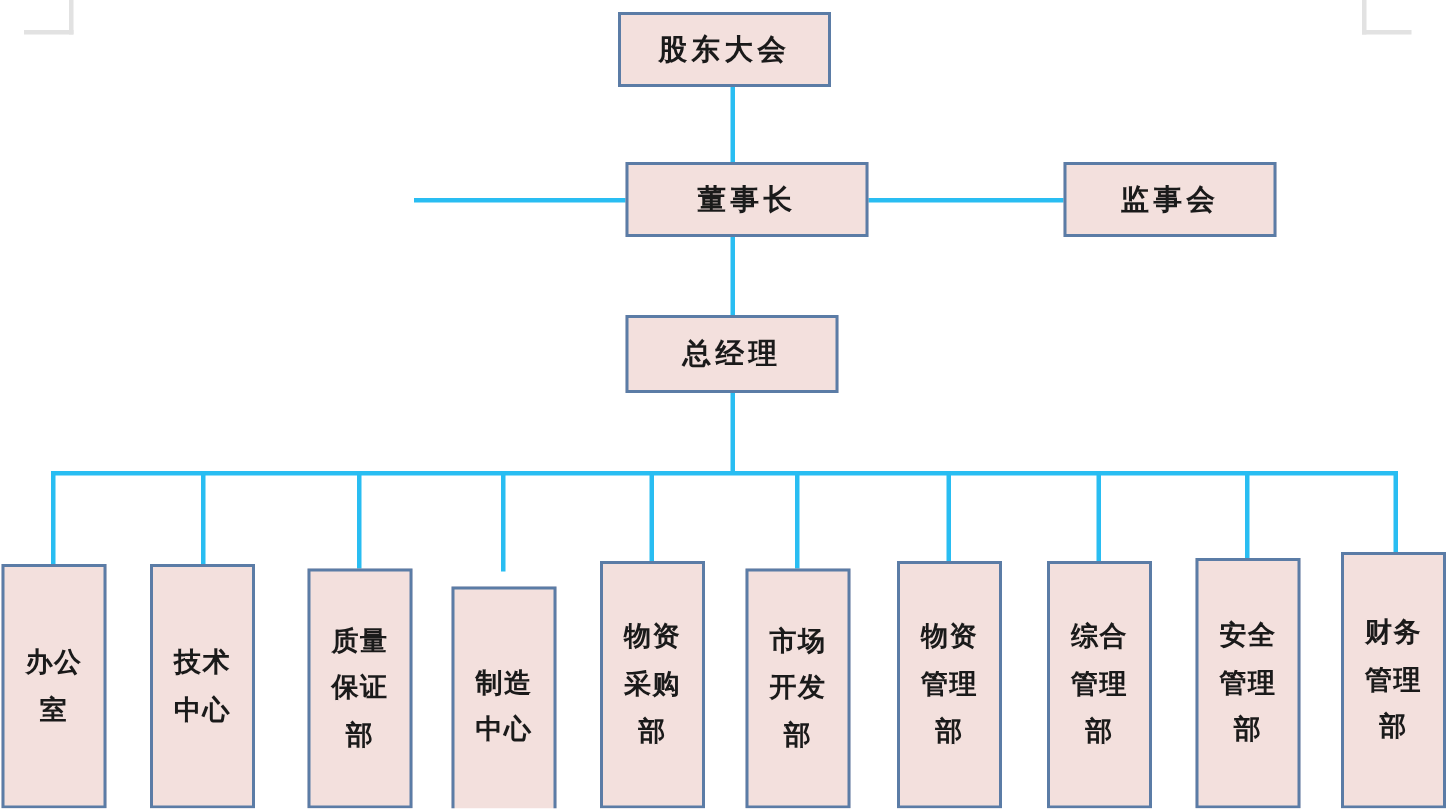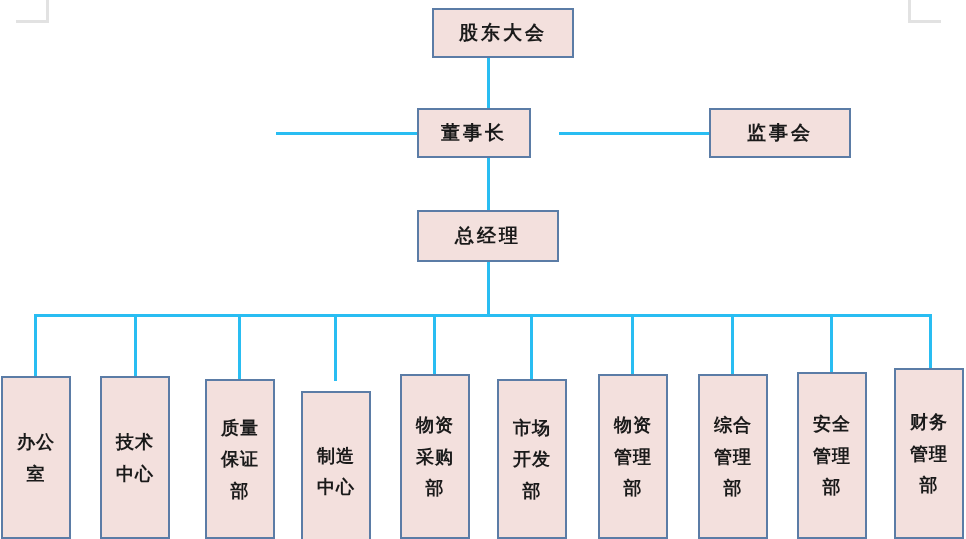--- a/index.html
+++ b/index.html
@@ -103,26 +103,26 @@
   <div class="conn conn-v" style="left:134px; top:314px; height:64px;"></div>
   <div class="conn conn-v" style="left:238px; top:314px; height:67px;"></div>
   <div class="conn conn-v" style="left:334px; top:314px; height:67px;"></div>
   <div class="conn conn-v" style="left:433px; top:314px; height:62px;"></div>
   <div class="conn conn-v" style="left:530px; top:314px; height:67px;"></div>
   <div class="conn conn-v" style="left:631px; top:314px; height:62px;"></div>
   <div class="conn conn-v" style="left:731px; top:314px; height:62px;"></div>
   <div class="conn conn-v" style="left:830px; top:314px; height:60px;"></div>
   <div class="conn conn-v" style="left:929px; top:314px; height:56px;"></div>
 
-  <div class="node top-level" style="left:432px; top:8px; width:142px; height:50px;">
+  <div class="node top-level" style="left:412px; top:8px; width:142px; height:50px;">
     <span class="node-label">股东大会</span>
   </div>
 
 
-  <div class="node top-level" style="left:417px; top:108px; width:114px; height:50px;">
+  <div class="node top-level" style="left:417px; top:108px; width:162px; height:50px;">
     <span class="node-label">董事长</span>
   </div>
 
   <div class="node top-level" style="left:709px; top:108px; width:142px; height:50px;">
     <span class="node-label">监事会</span>
   </div>
 
   <div class="node top-level" style="left:417px; top:210px; width:142px; height:52px;">
     <span class="node-label">总经理</span>
   </div>

